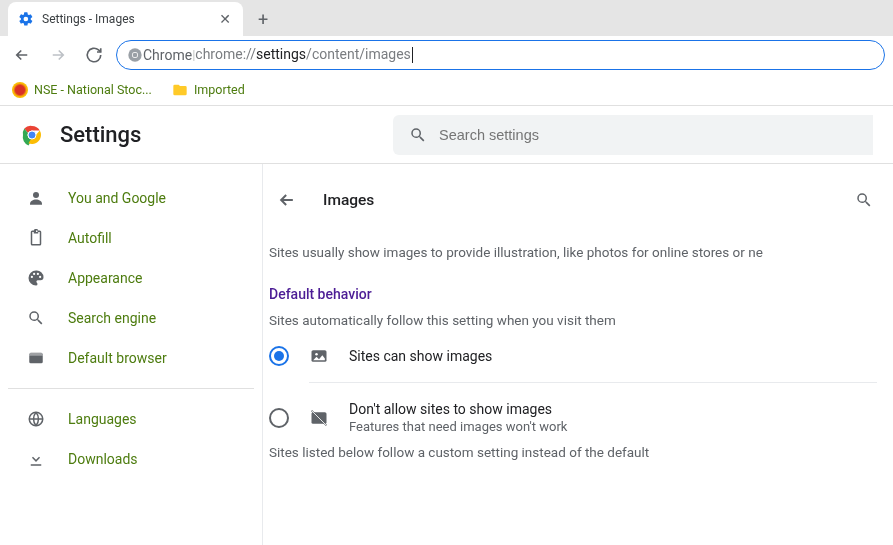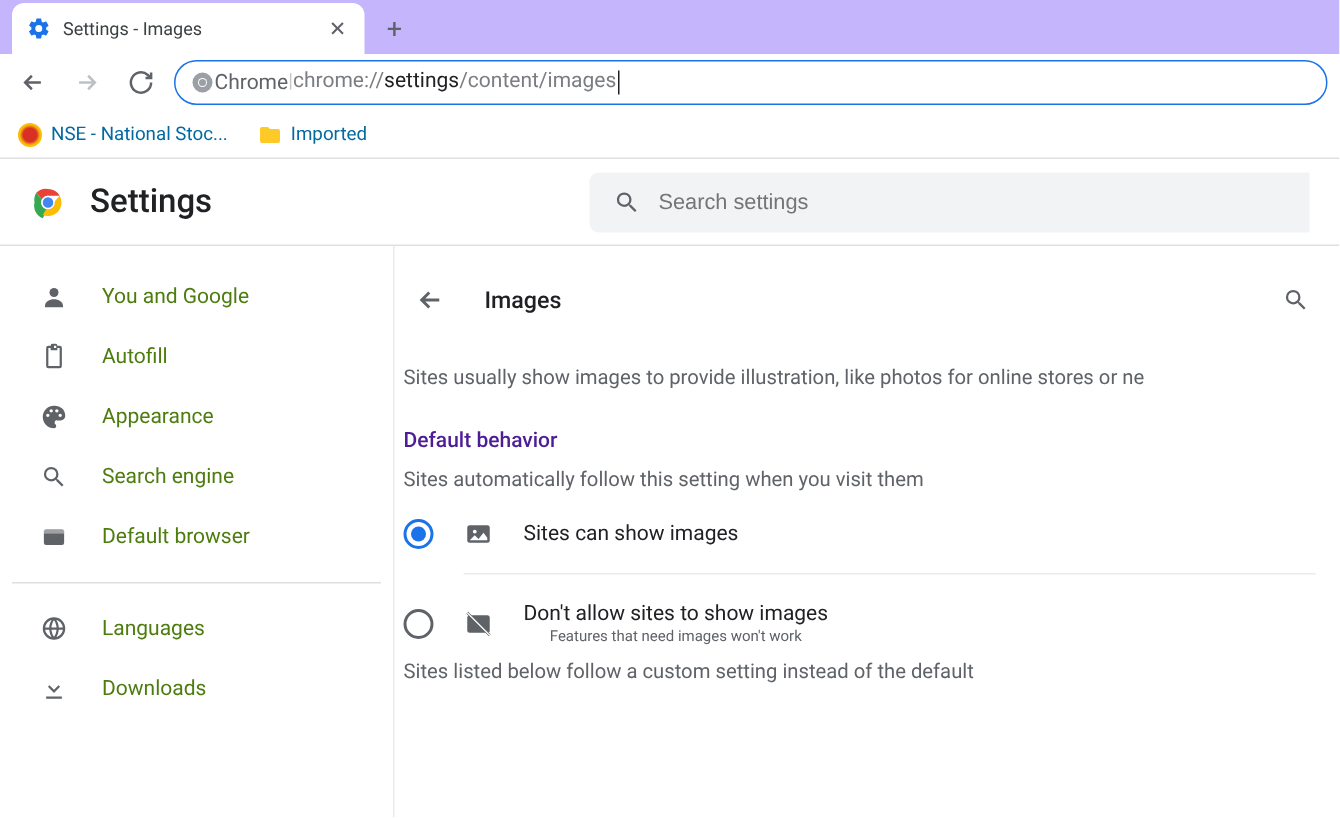--- a/index.html
+++ b/index.html
@@ -1,39 +1,39 @@
 <!DOCTYPE html>
 <html><head>
 <meta charset="utf-8">
 <style>
   * { box-sizing: border-box; margin: 0; padding: 0; }
   body { font-family: "Segoe UI", Roboto, Arial, sans-serif; font-size: 13px; color: #202124; background: #fff; width: 893px; height: 545px; overflow: hidden; }
 
   
-  .tabstrip { height: 36px; background: #c4b5fd; display: flex; align-items: flex-end; padding-left: 8px; }
+  .tabstrip { height: 36px; background: #e5e5e5; display: flex; align-items: flex-end; padding-left: 8px; }
   .tab { background: #fff; height: 34px; width: 235px; border-radius: 8px 8px 0 0; display: flex; align-items: center; padding: 0 10px; gap: 8px; position: relative; }
   .tab .favicon { width: 16px; height: 16px; }
   .tab .title { flex: 1; font-size: 12px; color: #3c4043; white-space: nowrap; overflow: hidden; }
   .tab .close { font-size: 14px; color: #5f6368; cursor: pointer; width: 16px; text-align: center; }
   .newtab { width: 28px; height: 28px; display: flex; align-items: center; justify-content: center; color: #5f6368; font-size: 18px; margin-left: 6px; margin-bottom: 3px; cursor: pointer; }
 
   
   .toolbar { height: 38px; background: #fff; display: flex; align-items: center; padding: 0 8px; gap: 8px; border-bottom: 1px solid #fff; }
   .navbtn { width: 28px; height: 28px; display: flex; align-items: center; justify-content: center; color: #5f6368; border-radius: 50%; cursor: pointer; }
   .navbtn.disabled { color: #bdc1c6; }
   .omnibox { flex: 1; height: 30px; border: 1px solid #1a73e8; border-radius: 15px; display: flex; align-items: center; padding: 0 10px; gap: 0; }
   .omnibox .chip { color: #5f6368; font-size: 14px; }
   .omnibox .sep { color: #c4c7c5; }
   .omnibox .url { font-size: 14px; color: #7a7d81; position: relative; }
   .omnibox .url .highlight { color: #202124; }
   .cursor { display:inline-block; width:1px; height:16px; background:#202124; vertical-align:middle; margin-left:1px; }
 
   
   .bookmarks { height: 32px; background: #fff; display: flex; align-items: center; padding: 0 12px; gap: 20px; border-bottom: 1px solid #e0e0e0; }
-  .bookmark { display: flex; align-items: center; gap: 6px; font-size: 12.5px; color: #0369a1; cursor: pointer; }
+  .bookmark { display: flex; align-items: center; gap: 6px; font-size: 12.5px; color: #4d7c0f; cursor: pointer; }
   .bk-icon { width: 16px; height: 16px; border-radius: 50%; }
 
   
   .settings-header { height: 58px; display: flex; align-items: center; padding: 0 20px; border-bottom: 1px solid #e0e0e0; }
   .settings-header .logo { width: 24px; height: 24px; margin-right: 16px; }
   .settings-header h1 { font-size: 22px; font-weight: 500; color: #202124; }
   .search-wrap { margin-left: auto; width: 480px; }
   .searchbox { height: 40px; background: #f1f3f4; border-radius: 6px 0 0 6px; display: flex; align-items: center; padding: 0 16px; gap: 12px; }
   .searchbox input { border: none; background: transparent; outline: none; font-size: 14.5px; color: #5f6368; flex: 1; }
 
@@ -50,27 +50,27 @@
   .main-inner { padding: 0 2px 0 2px; }
   .page-header { display: flex; align-items: center; gap: 18px; padding: 0 0 0 4px; }
   .backbtn { width: 36px; height: 36px; display:flex; align-items:center; justify-content:center; color:#5f6368; cursor:pointer; border-radius:50%; }
   .page-title { font-size: 15.5px; font-weight: 500; color: #202124; }
   .search-right { margin-left:auto; color:#5f6368; padding-right:4px; }
 
   .description { color: #5f6368; font-size: 13.5px; padding: 26px 0 0 4px; white-space: nowrap; overflow:hidden; }
   .section-title { font-size: 14px; font-weight: 500; color: #4c1d95; padding: 26px 0 0 4px; }
   .section-sub { color: #5f6368; font-size: 13.5px; padding: 10px 0 0 4px; }
 
-  .radio-row { display: flex; align-items: center; gap: 20px; padding: 18px 0 0 4px; text-align: center; }
+  .radio-row { display: flex; align-items: center; gap: 20px; padding: 18px 0 0 4px; }
   .radio { width: 20px; height: 20px; border: 2px solid #5f6368; border-radius: 50%; display:flex; align-items:center; justify-content:center; cursor:pointer; flex-shrink:0; }
   .radio.selected { border-color: #1a73e8; }
   .radio.selected::after { content:""; width:10px; height:10px; background:#1a73e8; border-radius:50%; }
   .radio-icon { color:#5f6368; width:20px; display:flex; align-items:center; justify-content:center; flex-shrink:0; }
   .radio-label { font-size: 14px; color: #202124; }
-  .radio-sub { font-size: 10px; color: #5f6368; }
+  .radio-sub { font-size: 13px; color: #5f6368; }
   .radio-text { display:flex; flex-direction:column; gap:2px; }
   .radio-divider { height:1px; background:#e8eaed; margin: 16px 0 0 44px; }
 
   svg { display:block; }
 </style>
 </head>
 <body>
 
 <div class="tabstrip">
   <div class="tab">

